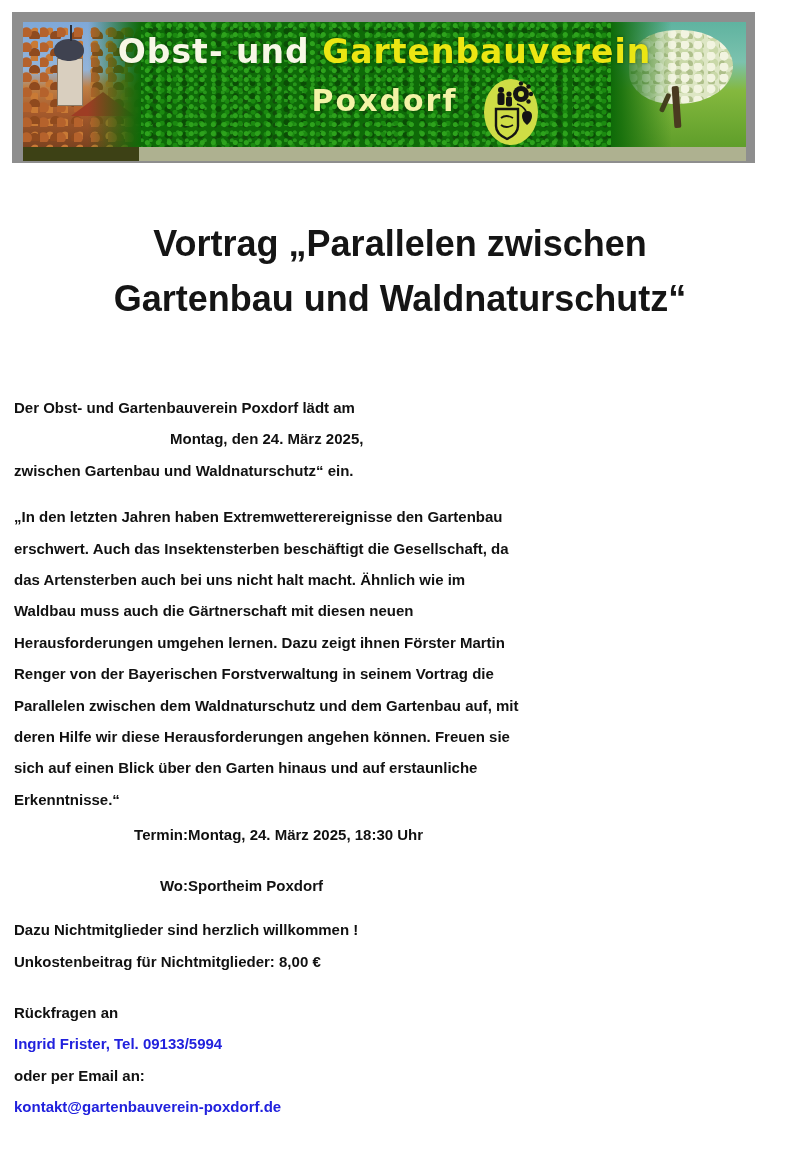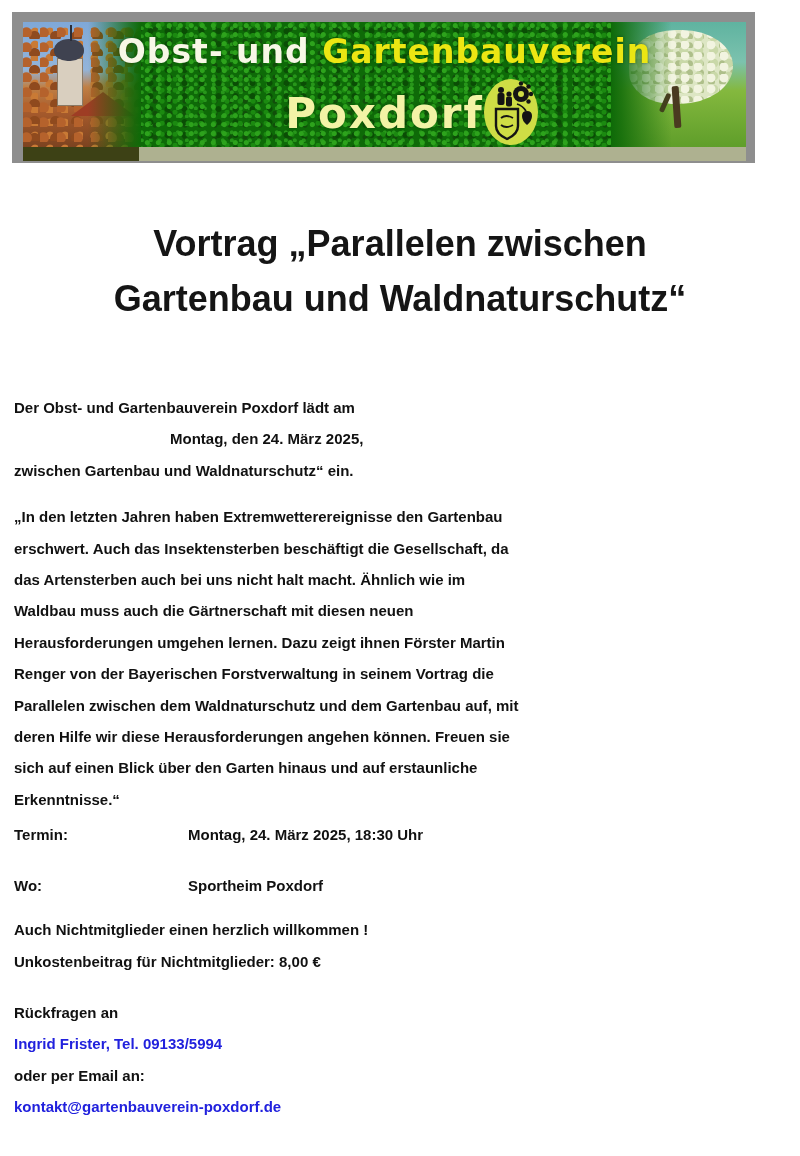--- a/index.html
+++ b/index.html
@@ -102,22 +102,22 @@
   }
   .banner-line1{
     margin-top:10px;
     font-size:33px;
     letter-spacing:1px;
     text-shadow:0 0 3px rgba(0,40,0,.55);
   }
   .banner-line1 .part-white{color:#f7f7e6;}
   .banner-line1 .part-yellow{color:#ece613;}
   .banner-line2{
-    margin-top:18px;
-    font-size:42px;
+    margin-top:12px;
+    font-size:30px;
     color:#f3f3a6;
     letter-spacing:2px;
     text-shadow:0 0 3px rgba(0,40,0,.55);
   }
   .club-crest{
     position:absolute; left:460px; top:56px; width:56px; height:68px;
   }
   .banner-strip{display:flex; height:14px;}
   .strip-dark{width:116px; background:#3d4115;}
   .strip-light{flex:1; background:#aeb190;}
@@ -130,21 +130,21 @@
     font-size:36px;
     line-height:55px;
     font-weight:bold;
     color:#151515;
   }
   .bodytext{font-size:15px; line-height:31.4px; font-weight:bold; white-space:nowrap;}
   .intro{margin:66px 0 0 14px;}
   .intro .indented{margin-left:156px;}
   .description{margin:15px 0 0 14px;}
   .details{margin:4px 0 0 14px;}
-  .detail-row{display:flex;}
+  .detail-row{display:flex;text-align:right;}
   .detail-row + .detail-row{margin-top:19px;}
   .detail-label{width:174px; flex:0 0 174px;}
   .notes{margin:13px 0 0 14px;}
   .contact{margin:20px 0 4px 14px;}
   .blue{color:#2121dd;}
   a.email-link{color:#2121dd; cursor:pointer;}
 </style>
 </head>
 <body>
 
@@ -221,21 +221,21 @@
         <div class="detail-label">Termin:</div>
         <div>Montag, 24. März 2025, 18:30 Uhr</div>
       </div>
       <div class="detail-row">
         <div class="detail-label">Wo:</div>
         <div>Sportheim Poxdorf</div>
       </div>
     </div>
 
     <div class="notes bodytext">
-      <div>Auch Nichtmitglieder einen herzlich willkommen !</div>
+      <div>Dazu Nichtmitglieder sind herzlich willkommen !</div>
       <div>Unkostenbeitrag für Nichtmitglieder: 8,00 €</div>
     </div>
 
     <div class="contact bodytext">
       <div>Rückfragen an</div>
       <div class="blue">Ingrid Frister, Tel. 09133/5994</div>
       <div>oder per Email an:</div>
       <div><a class="email-link">kontakt@gartenbauverein-poxdorf.de</a></div>
     </div>
 

